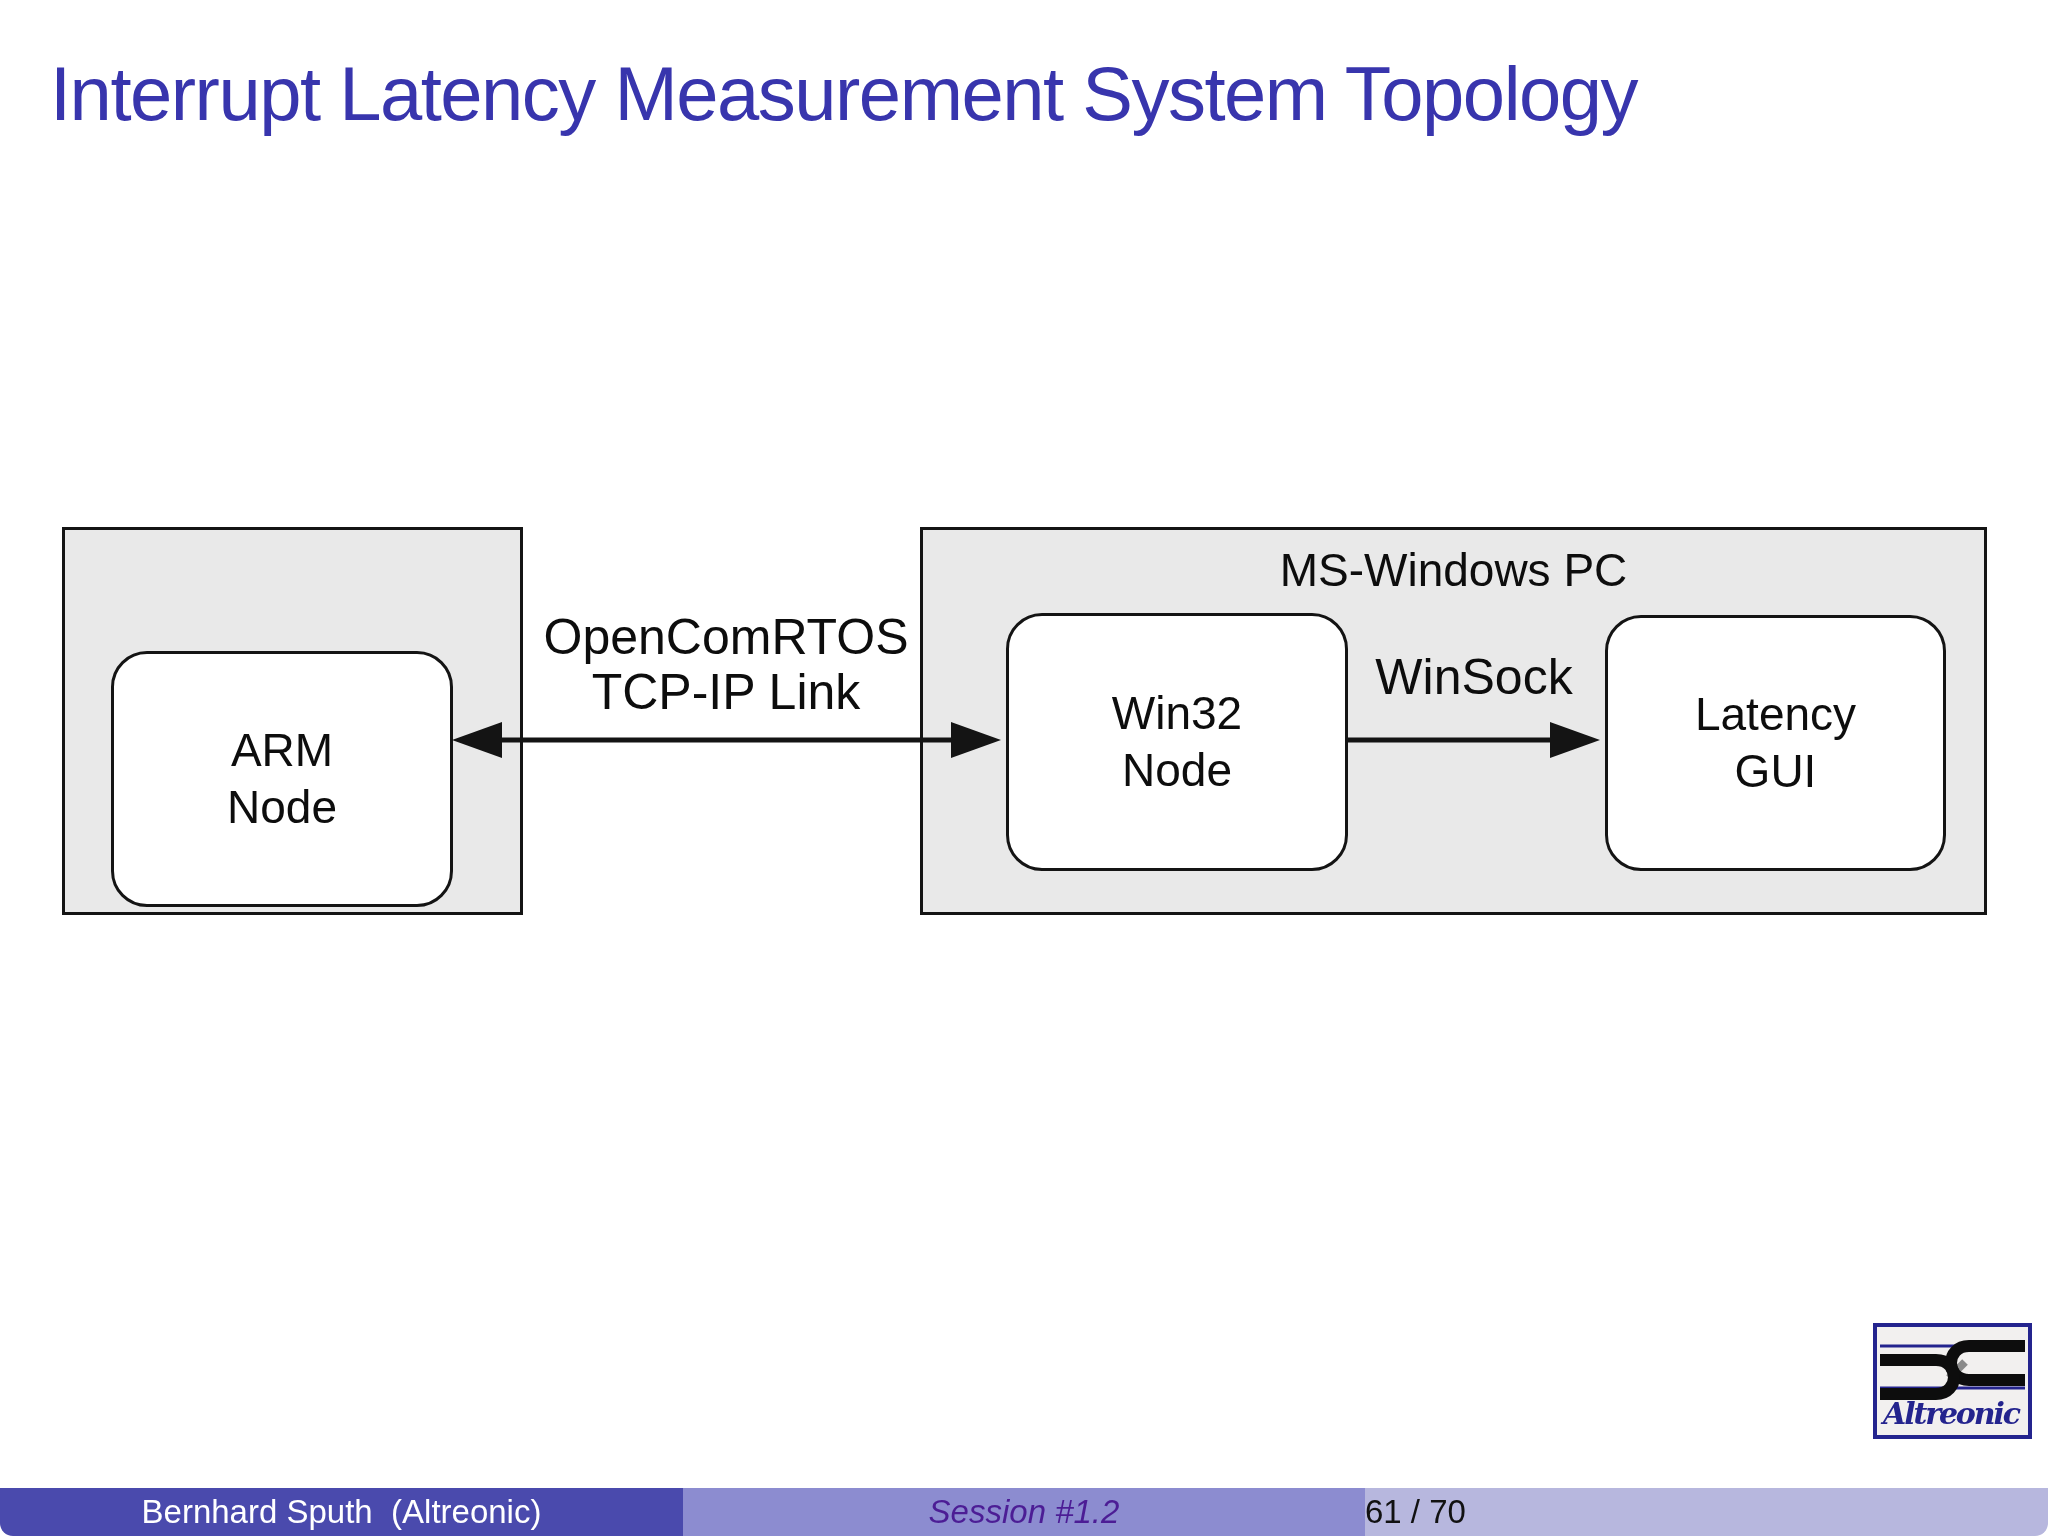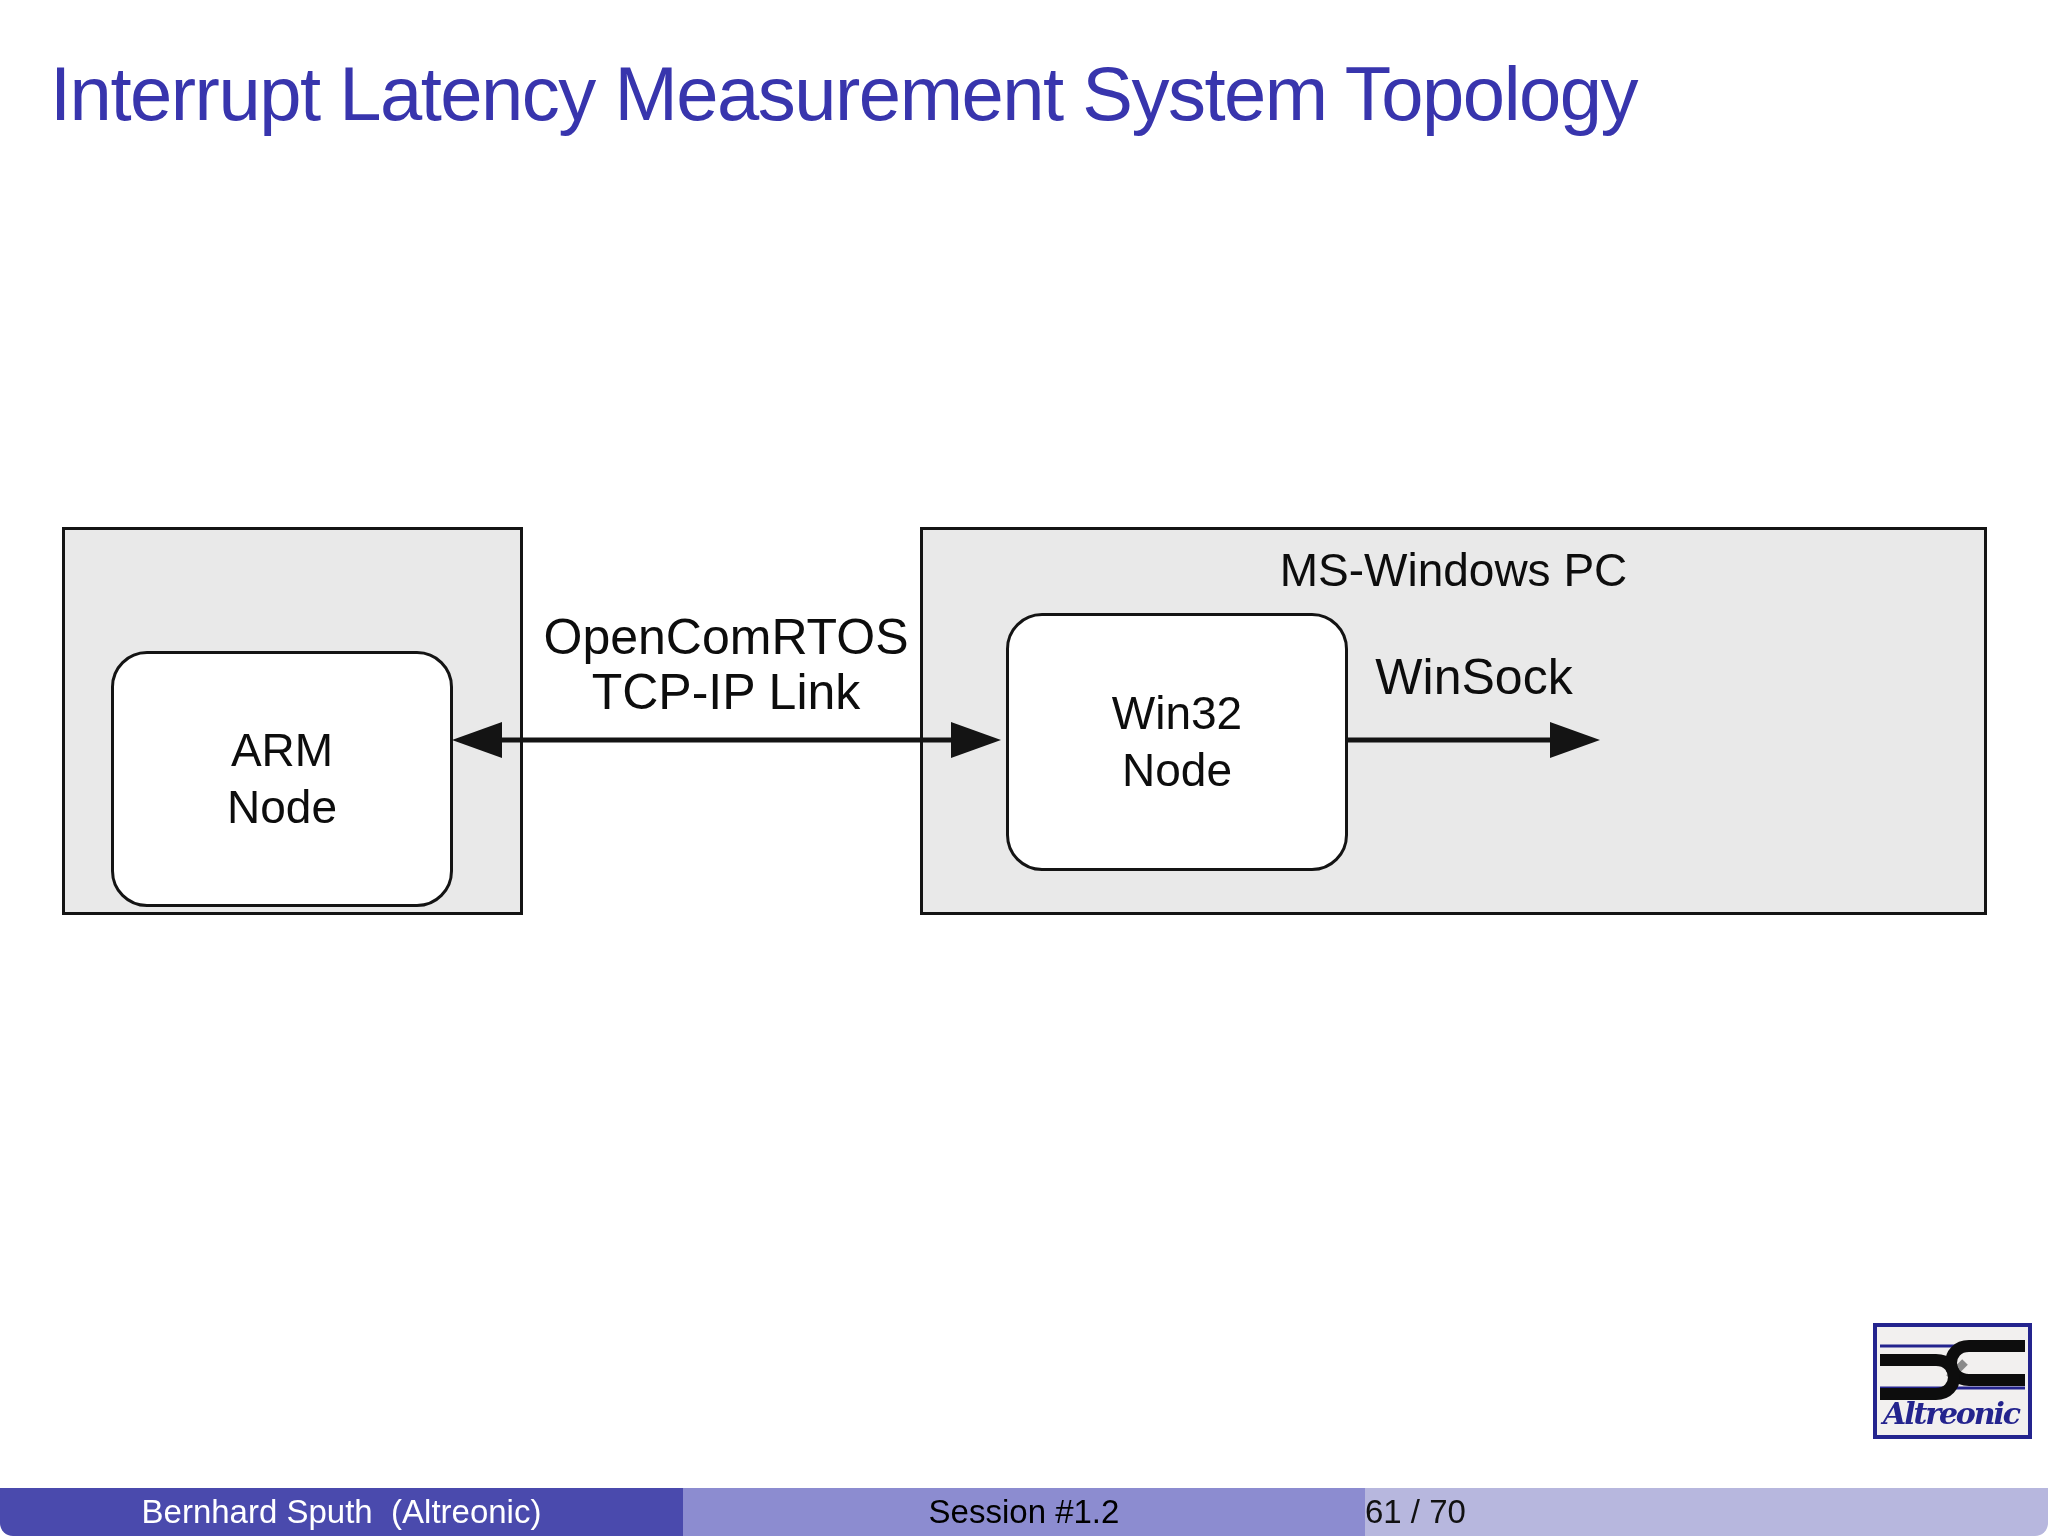--- a/index.html
+++ b/index.html
@@ -64,41 +64,43 @@
   .logo svg{display:block;width:100%;height:100%;}
   
   .footer{
     position:absolute;left:0;bottom:0;width:2048px;height:48px;
     display:flex;align-items:stretch;
     font-size:33px;
     margin-top:20px;
   }
   .footer-section{display:flex;align-items:center;justify-content:center;white-space:pre;}
   .footer-author{width:33.35%;background:var(--c-f1,#4a4aad);color:#ffffff;}
-  .footer-session{width:33.3%;background:var(--c-f2,#8c8cd0);color:#000000;}
+  .footer-session{width:33.3%;background:var(--c-f2,#8c8cd0);color:#4c1d95;font-style:italic;}
   .footer-right{flex:1;background:var(--c-f3,#b7b7de);color:#111111;display:flex;align-items:center;}
   .footer-date{flex:1;text-align:center;padding-left:118px;white-space:pre;}
   .footer-frame{padding-right:42px;white-space:pre;}
 </style>
 </head>
 <body>
 
 <div class="slide">
 
   <div class="slide-title">Interrupt Latency Measurement System Topology</div>
 
   <div class="group-box" id="arm-box">
     <div class="node" id="arm-node">ARM
 Node</div>
   </div>
 
   <div class="group-box" id="pc-box">
     <div class="group-title">MS-Windows PC</div>
     <div class="node" id="win32-node">Win32
 Node</div>
+    <div class="node" id="latency-node">Latency
+GUI</div>
   </div>
 
   <svg class="link-svg" id="link-tcp" viewBox="0 0 553 48">
     <line x1="44" y1="24" x2="509" y2="24" stroke="#141414" stroke-width="5"></line>
     <polygon points="2,24 52,6 52,42" fill="#141414"></polygon>
     <polygon points="551,24 501,6 501,42" fill="#141414"></polygon>
   </svg>
   <div class="link-label" id="tcp-label">OpenComRTOS
 TCP-IP Link</div>
 

